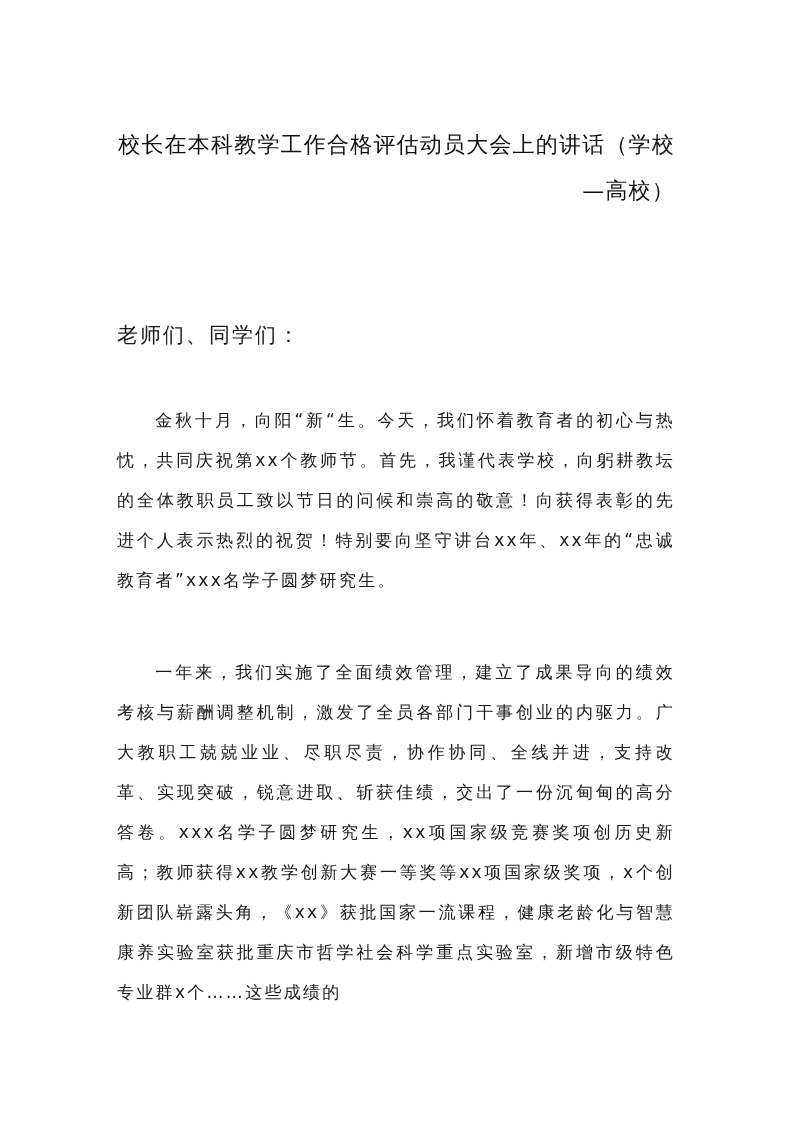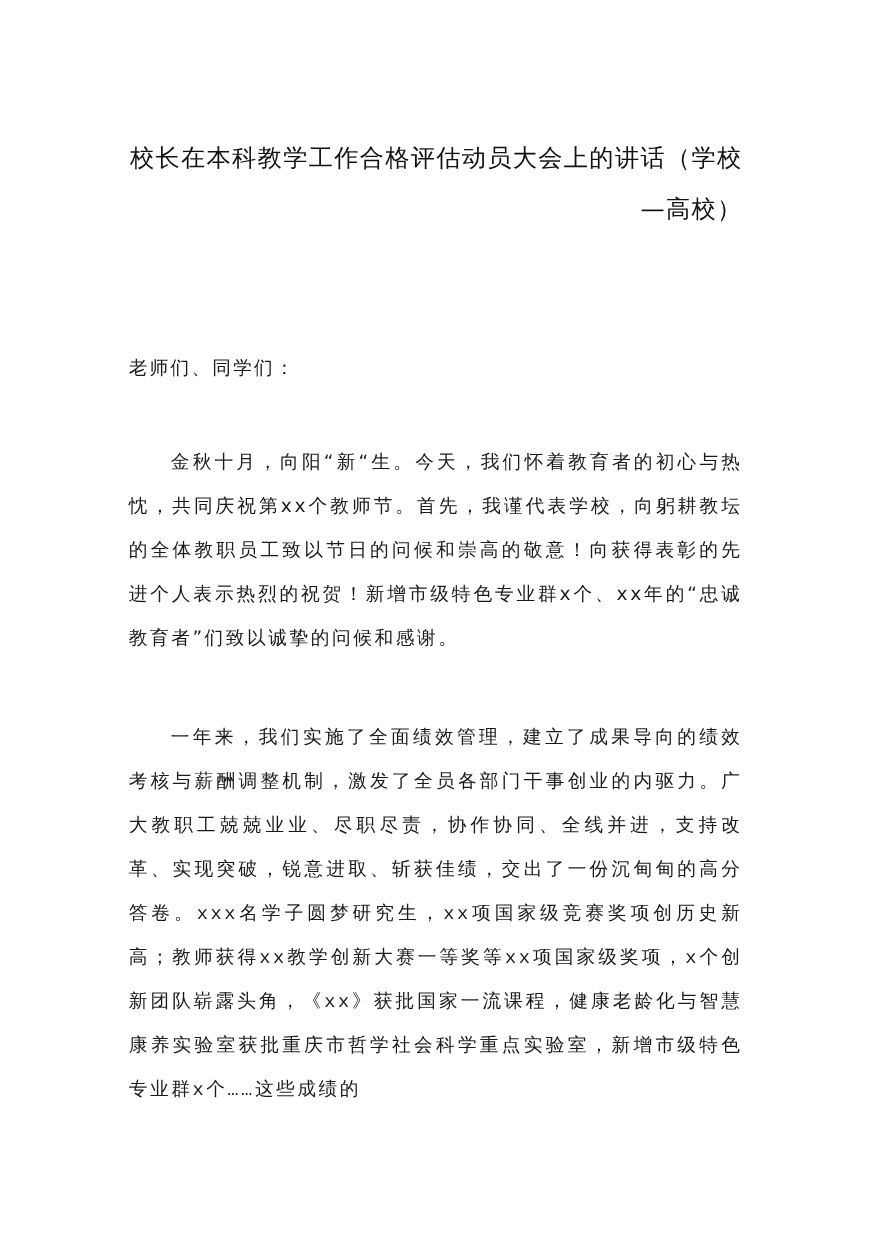--- a/index.html
+++ b/index.html
@@ -29,39 +29,39 @@
       text-align: right;
       font-size: 22px;
       line-height: 46px;
       letter-spacing: 1.2px;
       color: #111;
     }
     .salutation {
       position: absolute;
       top: 320px;
       left: 0;
-      font-size: 17px;
+      font-size: 21px;
       line-height: 30px;
       letter-spacing: 2px;
     }
     .para {
       position: absolute;
       left: 0;
       width: 558px;
       font-size: 17px;
       line-height: 40px;
       letter-spacing: 2.3px;
       text-align: justify;
       text-indent: 2.25em;
       margin: 0;
     }
     .para-1 { top: 400px; }
-    .para-2 { top: 652px; font-family: Liberation Mono, monospace; }
+    .para-2 { top: 652px; }
   </style>
 </head>
 <body>
 
 <div class="page">
   <div class="title">校长在本科教学工作合格评估动员大会上的讲话（学校—高校）</div>
   <div class="salutation">老师们、同学们：</div>
-  <p class="para para-1">金秋十月，向阳“新“生。今天，我们怀着教育者的初心与热忱，共同庆祝第xx个教师节。首先，我谨代表学校，向躬耕教坛的全体教职员工致以节日的问候和崇高的敬意！向获得表彰的先进个人表示热烈的祝贺！新增市级特色专业群x个、xx年的“忠诚教育者”们致以诚挚的问候和感谢。</p>
+  <p class="para para-1">金秋十月，向阳“新“生。今天，我们怀着教育者的初心与热忱，共同庆祝第xx个教师节。首先，我谨代表学校，向躬耕教坛的全体教职员工致以节日的问候和崇高的敬意！向获得表彰的先进个人表示热烈的祝贺！特别要向坚守讲台xx年、xx年的“忠诚教育者”xxx名学子圆梦研究生。</p>
   <p class="para para-2">一年来，我们实施了全面绩效管理，建立了成果导向的绩效考核与薪酬调整机制，激发了全员各部门干事创业的内驱力。广大教职工兢兢业业、尽职尽责，协作协同、全线并进，支持改革、实现突破，锐意进取、斩获佳绩，交出了一份沉甸甸的高分答卷。xxx名学子圆梦研究生，xx项国家级竞赛奖项创历史新高；教师获得xx教学创新大赛一等奖等xx项国家级奖项，x个创新团队崭露头角，《xx》获批国家一流课程，健康老龄化与智慧康养实验室获批重庆市哲学社会科学重点实验室，新增市级特色专业群x个……这些成绩的</p>
 </div>
 
 </body></html>

